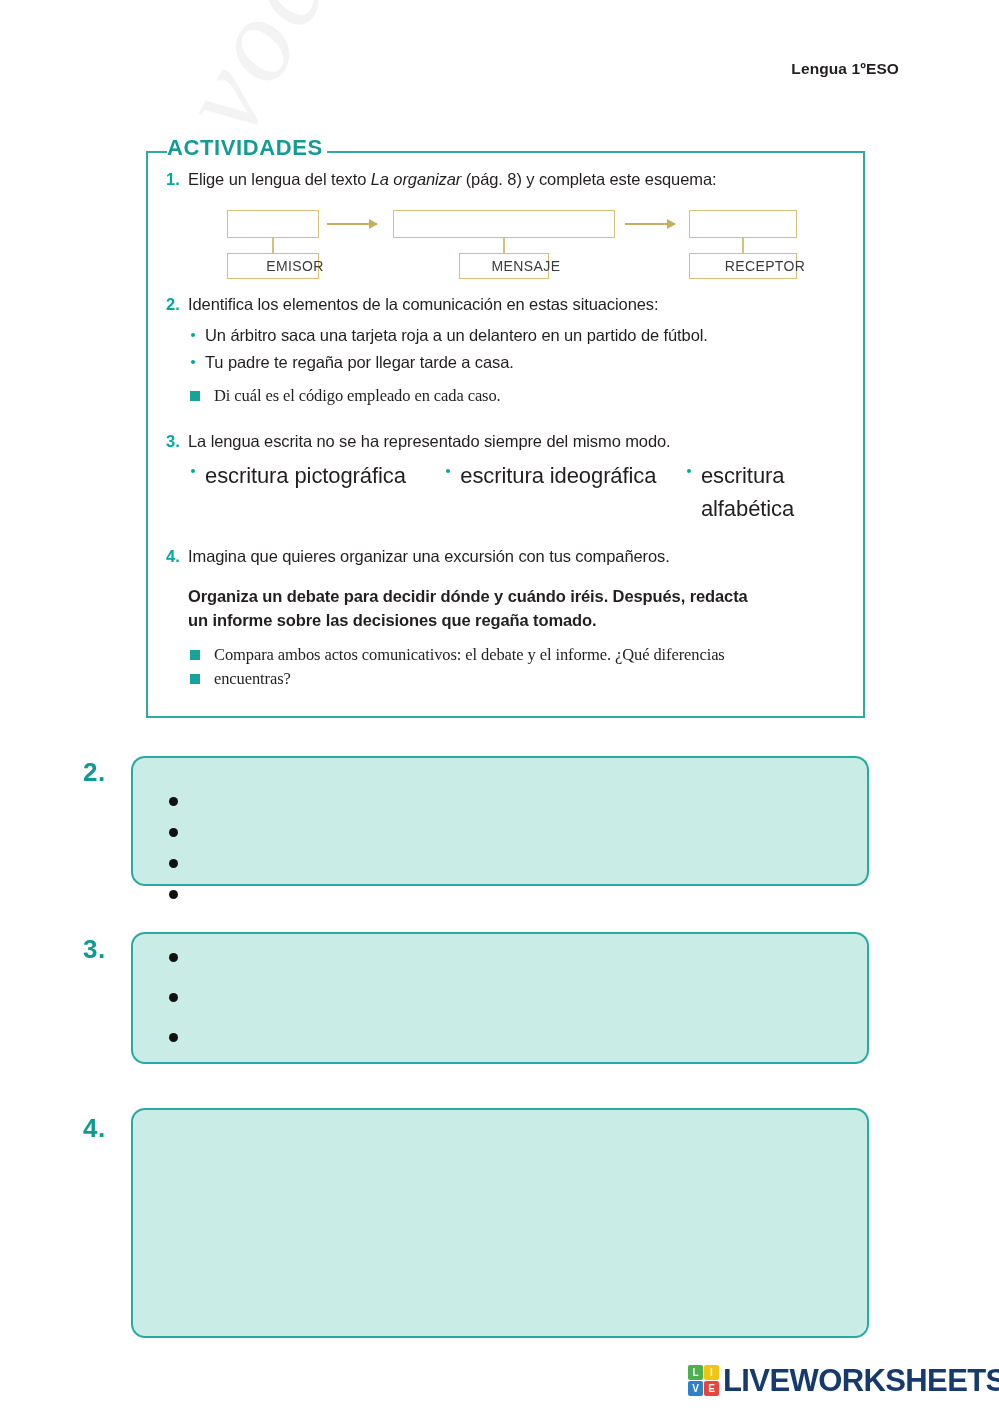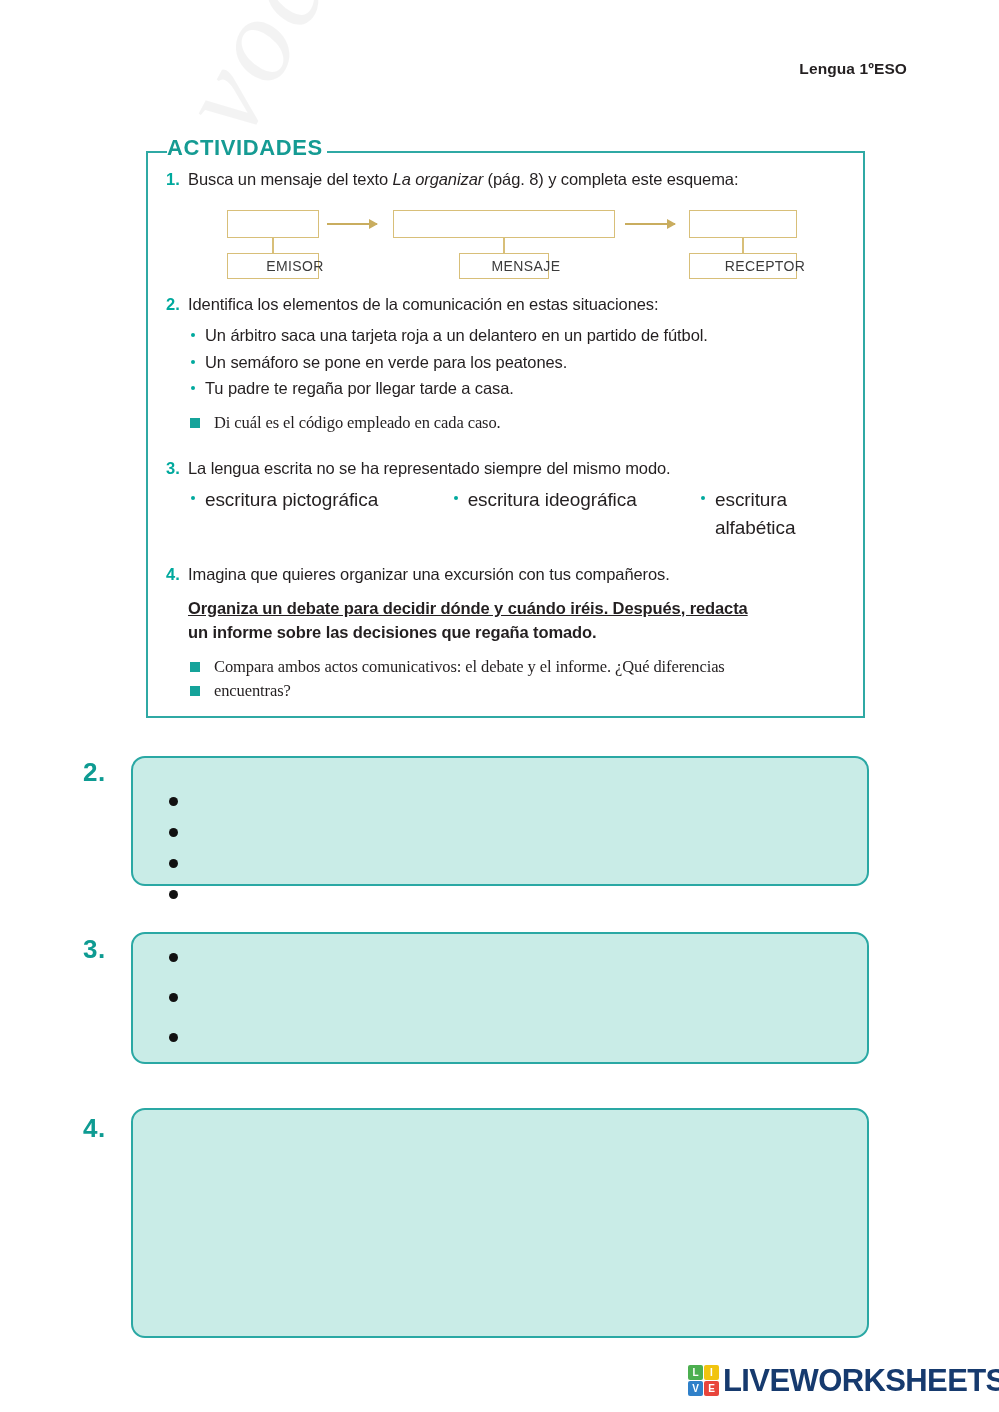--- a/index.html
+++ b/index.html
@@ -28,21 +28,21 @@
     transform-origin:left top;
     letter-spacing:4px;
     pointer-events:none;
     white-space:nowrap;
     user-select:none;
   }
 
   
   .header-label{
     position:absolute;
-    right:92px;top:60px;
+    right:100px;top:60px;
     font-size:15.5px;
     font-weight:600;
     color:#231f20;
     letter-spacing:.1px;
   }
 
   
   .activities-title{
     position:absolute;
     left:167px;top:135px;
@@ -118,21 +118,21 @@
   }
   .sq-item:before{
     content:"";
     position:absolute;
     left:2px;top:7px;
     width:10px;height:10px;
     background:#15a39a;
   }
   .inline-bullets{
     display:flex;
-    font-size:19px;
+    font-size:22px;
     line-height:1.5;
     gap:20px;
   }
   .inline-bullets span{
     position:relative;
     padding-left:17px;
     letter-spacing:-.1px;
   }
   .inline-bullets span:before{
     content:"";
@@ -262,33 +262,32 @@
   <div class="header-label">Lengua 1ºESO</div>
 
   <div class="activities-title">ACTIVIDADES</div>
   <div class="activities-box"></div>
 
   <div class="act-inner">
 
     <div class="item" style="margin-bottom:4px;">
       <div class="item-num">1.</div>
       <div class="item-body">
-        <div class="line"><span>Busca un mensaje del texto </span><span class="ital">La organizar</span><span> (pág. 8) y completa este esquema:</span></div>
+        <div class="line"><span>Elige un lengua del texto </span><span class="ital">La organizar</span><span> (pág. 8) y completa este esquema:</span></div>
       </div>
     </div>
 
     <div style="height:97px;"></div>
 
     <div class="item">
       <div class="item-num">2.</div>
       <div class="item-body">
         <div class="line">Identifica los elementos de la comunicación en estas situaciones:</div>
         <ul class="blist" style="margin-top:5px;">
           <li>Un árbitro saca una tarjeta roja a un delantero en un partido de fútbol.</li>
-          <li>Un semáforo se pone en verde para los peatones.</li>
           <li>Tu padre te regaña por llegar tarde a casa.</li>
         </ul>
         <div class="sq-item" style="margin-top:9px;">Di cuál es el código empleado en cada caso.</div>
       </div>
     </div>
 
     <div class="item" style="margin-top:22px;">
       <div class="item-num">3.</div>
       <div class="item-body">
         <div class="line">La lengua escrita no se ha representado siempre del mismo modo.</div>
@@ -297,21 +296,21 @@
           <span class="ib-2">escritura ideográfica</span>
           <span>escritura alfabética</span>
         </div>
       </div>
     </div>
 
     <div class="item" style="margin-top:20px;">
       <div class="item-num">4.</div>
       <div class="item-body">
         <div class="line">Imagina que quieres organizar una excursión con tus compañeros.</div>
-        <div class="line bold" style="margin-top:10px;text-decoration:underline;">Organiza un debate para decidir dónde y cuándo iréis. Después, redacta</div>
+        <div class="line bold" style="margin-top:16px;">Organiza un debate para decidir dónde y cuándo iréis. Después, redacta</div>
         <div class="line bold">un informe sobre las decisiones que regaña tomado.</div>
         <div class="sq-item" style="margin-top:10px;">Compara ambos actos comunicativos: el debate y el informe. ¿Qué diferencias</div>
         <div class="sq-item" style="padding-left:26px;">encuentras?</div>
       </div>
     </div>
   </div>
 
   <div class="schema">
     <div class="sch-box sch-top" id="top1"></div>
     <div class="sch-stem" id="stem1"></div>

